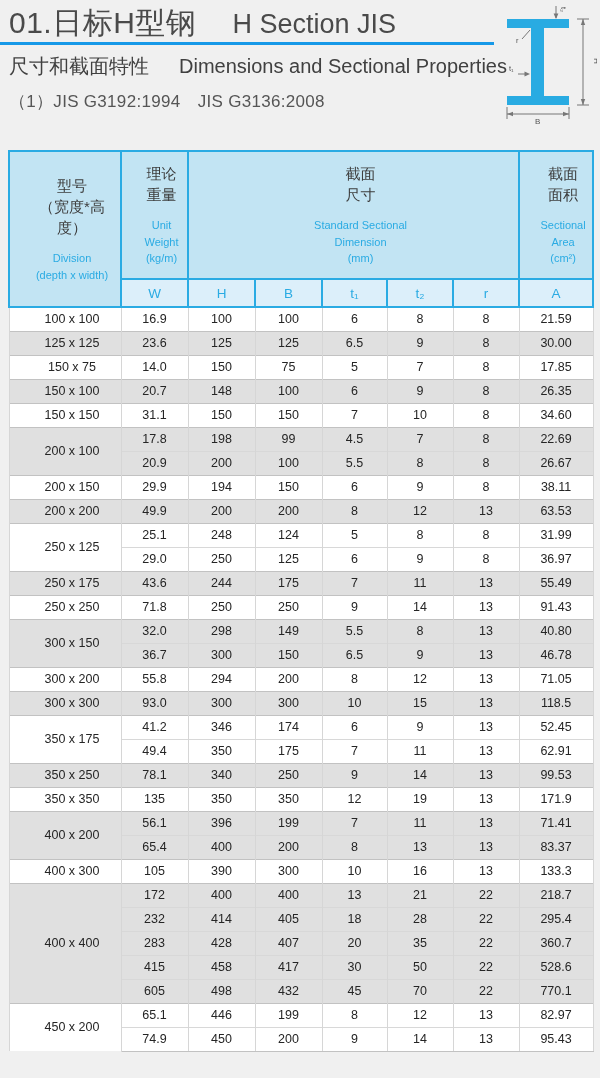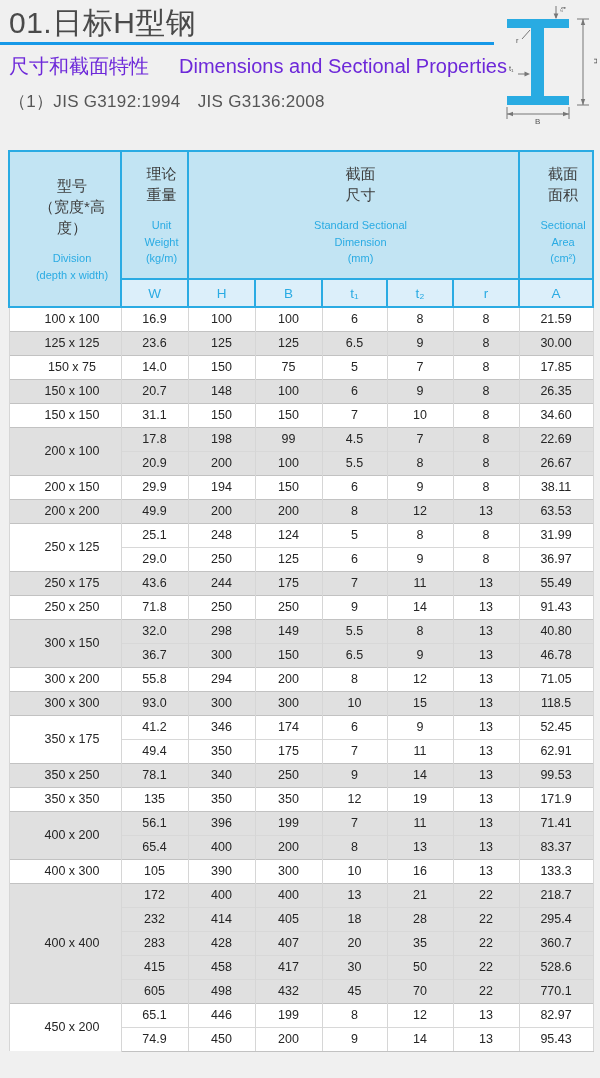--- a/index.html
+++ b/index.html
@@ -8,21 +8,21 @@
     font-family: "Liberation Sans", "DejaVu Sans", sans-serif;
     background:#f0f0f0;
   }
   .page { position:relative; width:600px; height:1078px; overflow:hidden; }
 
   
   .title-row { position:absolute; left:9px; top:3px; display:flex; align-items:baseline; gap:36px; color:#4a4a4a; white-space:nowrap; }
   .title-zh { font-size:30px; font-weight:500; letter-spacing:0.5px; }
   .title-en { font-size:27px; font-weight:400; }
   .divider  { position:absolute; left:0; top:42px; width:494px; height:3px; background:#1799e8; }
-  .subtitle-row { position:absolute; left:9px; top:53px; display:flex; align-items:baseline; gap:30px; color:#6d28d9; white-space:nowrap; }
+  .subtitle-row { position:absolute; left:9px; top:53px; display:flex; align-items:baseline; gap:30px; color:#404040; white-space:nowrap; }
   .subtitle-zh { font-size:20px; font-weight:500; }
   .subtitle-en { font-size:20px; }
   .standards { position:absolute; left:9px; top:90px; font-size:17px; color:#555; letter-spacing:0.3px; }
 
   
   .diagram { position:absolute; right:3px; top:3px; width:100px; height:122px; }
   .diagram svg { display:block; }
 
   
   table { position:absolute; left:8px; top:150px; width:584px; border-collapse:collapse; table-layout:fixed; }
@@ -47,20 +47,21 @@
   tbody tr:last-child td { border-bottom:1px solid #c2c2c2;margin-left:33px; }
   td.division { font-size:12.5px;padding-left:16px; }
 </style>
 </head>
 <body>
 
 <div class="page">
 
   <div class="title-row">
     <span class="title-zh">01.日标H型钢</span>
+    <span class="title-en">H Section JIS</span>
   </div>
   <div class="divider"></div>
   <div class="subtitle-row">
     <span class="subtitle-zh">尺寸和截面特性</span>
     <span class="subtitle-en">Dimensions and Sectional Properties</span>
   </div>
   <div class="standards">（1）JIS G3192:1994　JIS G3136:2008</div>
 
   <div class="diagram">
     <svg width="100" height="122" viewBox="0 0 100 122">

